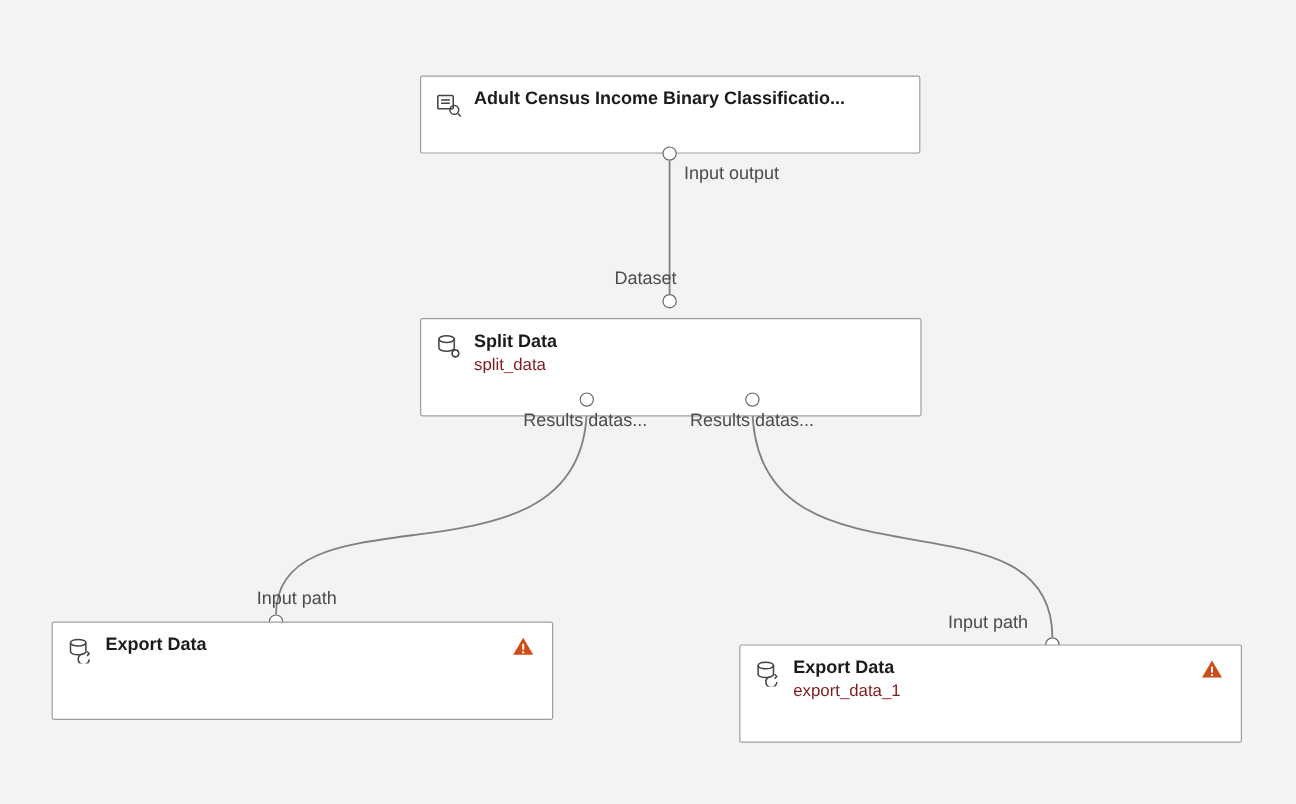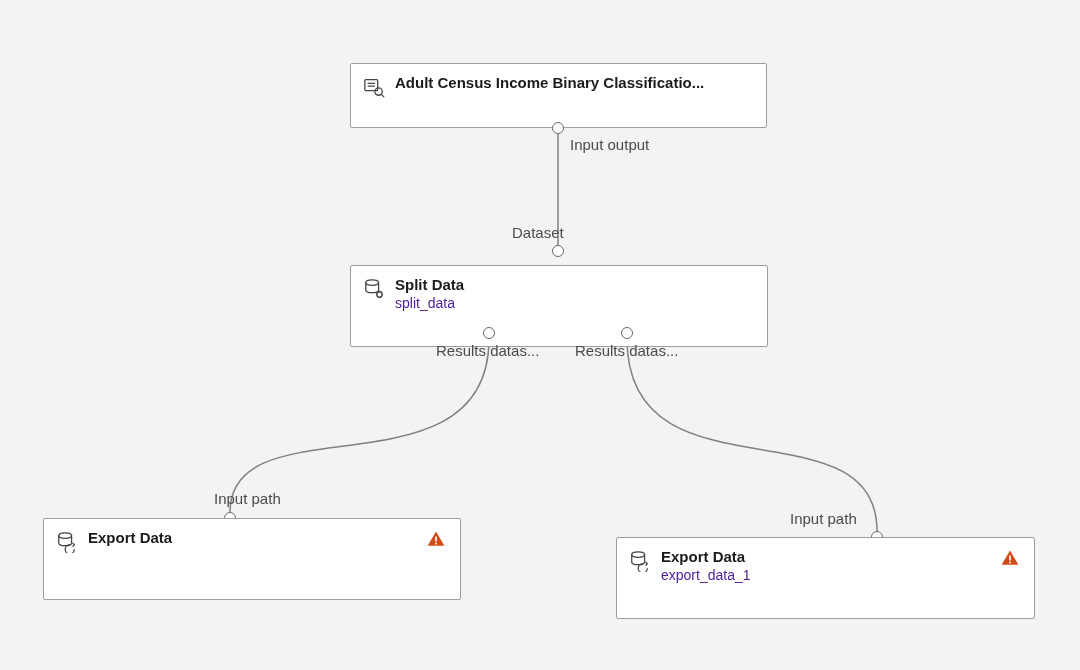--- a/index.html
+++ b/index.html
@@ -59,21 +59,21 @@
   .node .title {
     font-weight: 600;
     font-size: 15px;
     color: #1b1b1b;
     white-space: nowrap;
     overflow: hidden;
     text-overflow: ellipsis;
   }
   .node .subtitle {
     font-size: 14px;
-    color: #4c1d95;
+    color: #7f1d1d;
     margin-top: 2px;
     white-space: nowrap;
     overflow: hidden;
     text-overflow: ellipsis;
   }
   .node .status {
     width: 24px;
     flex-shrink: 0;
     display: flex;
     align-items: center;

